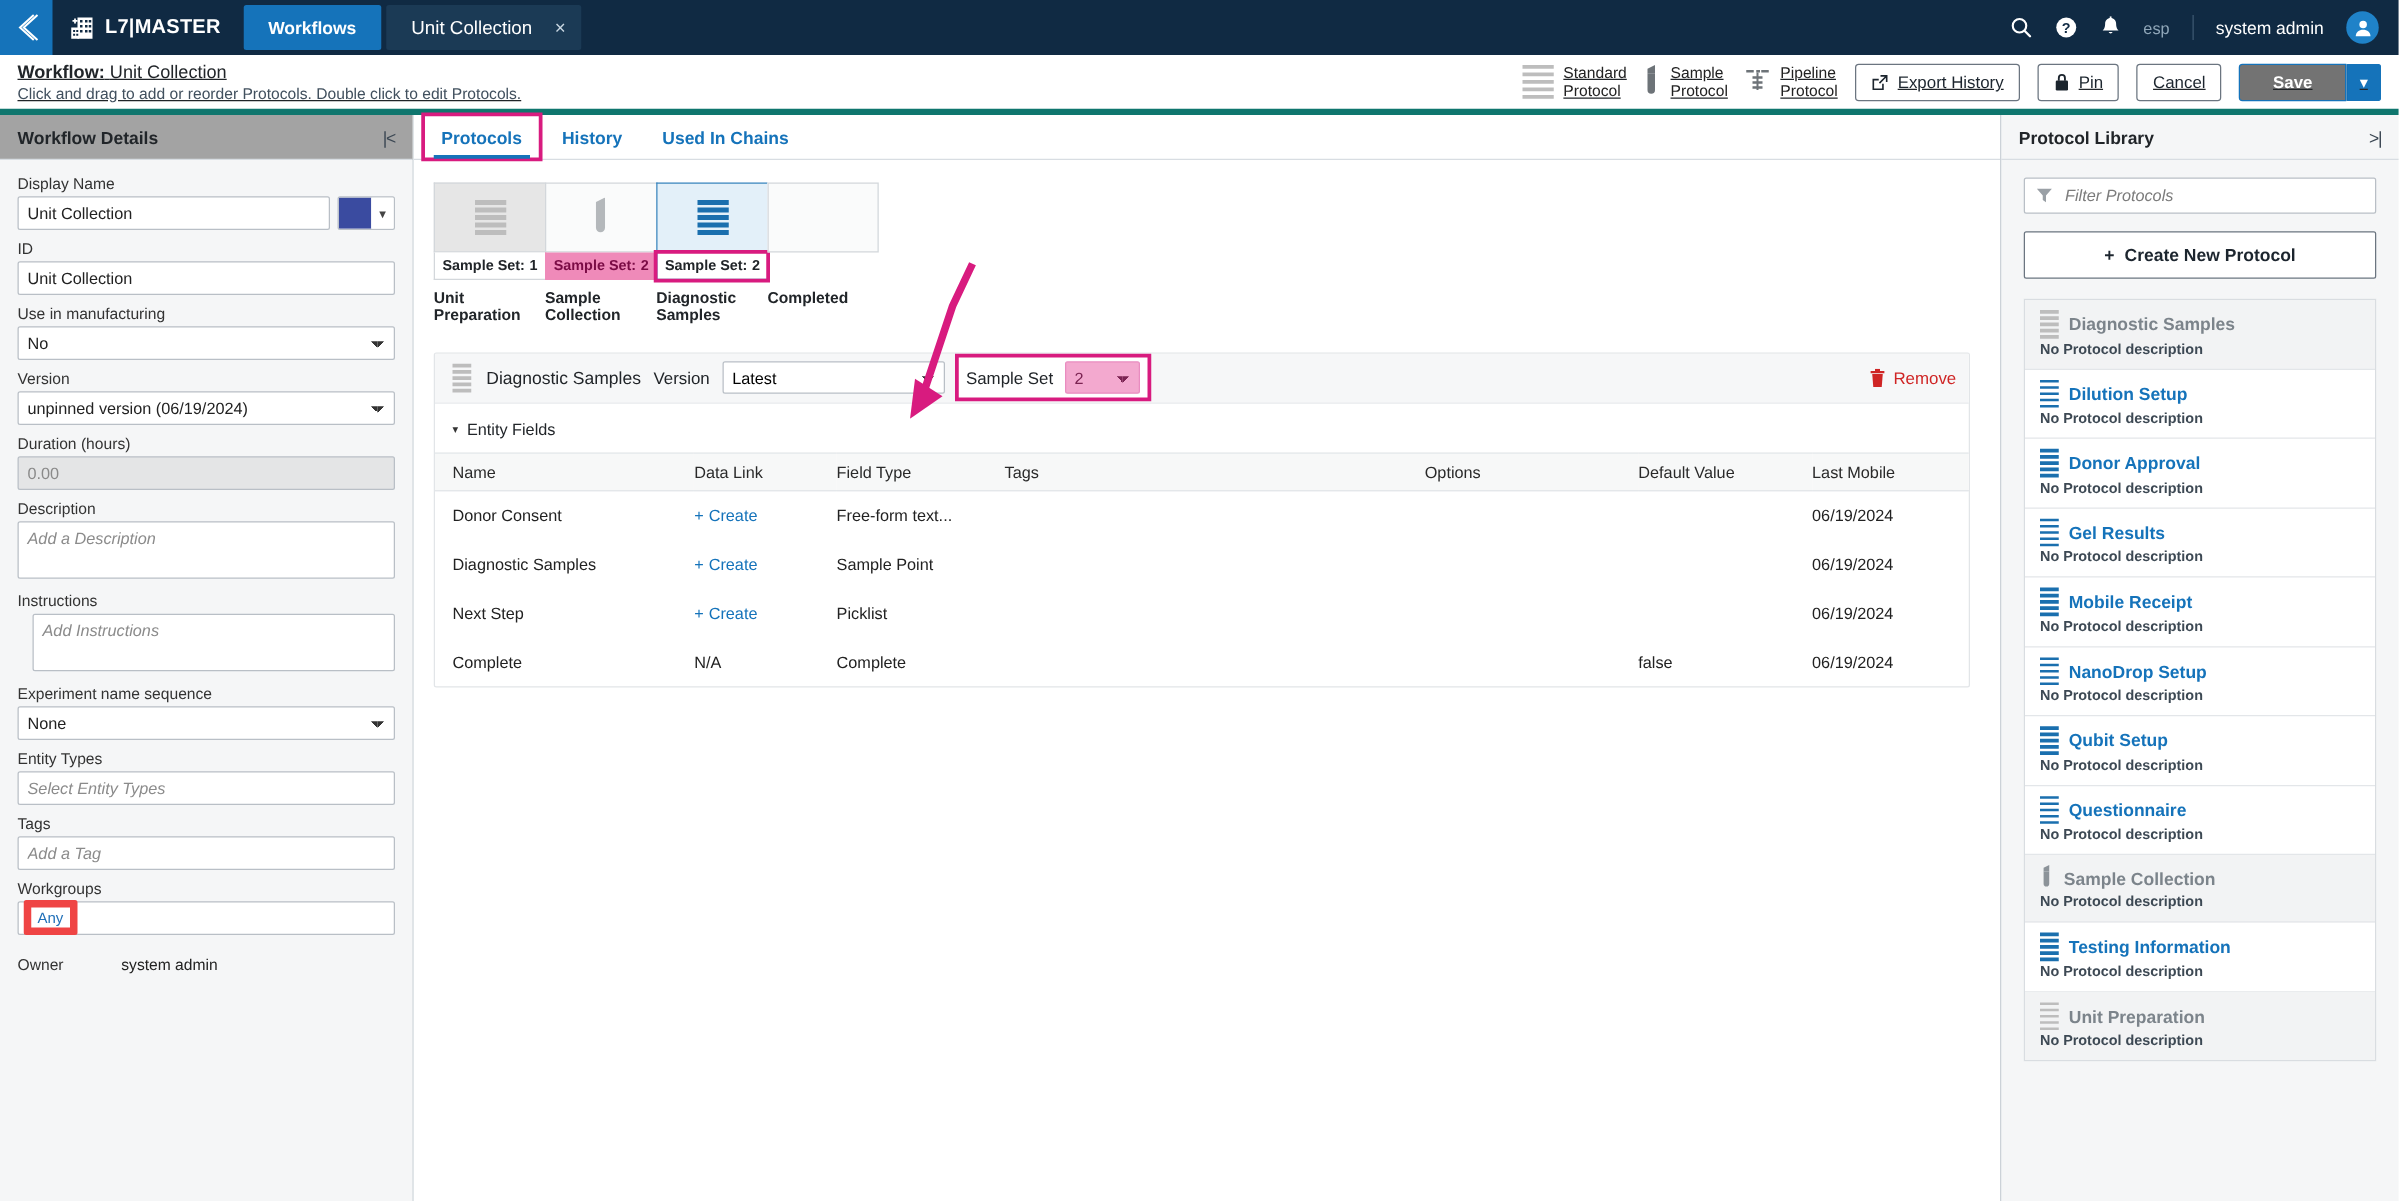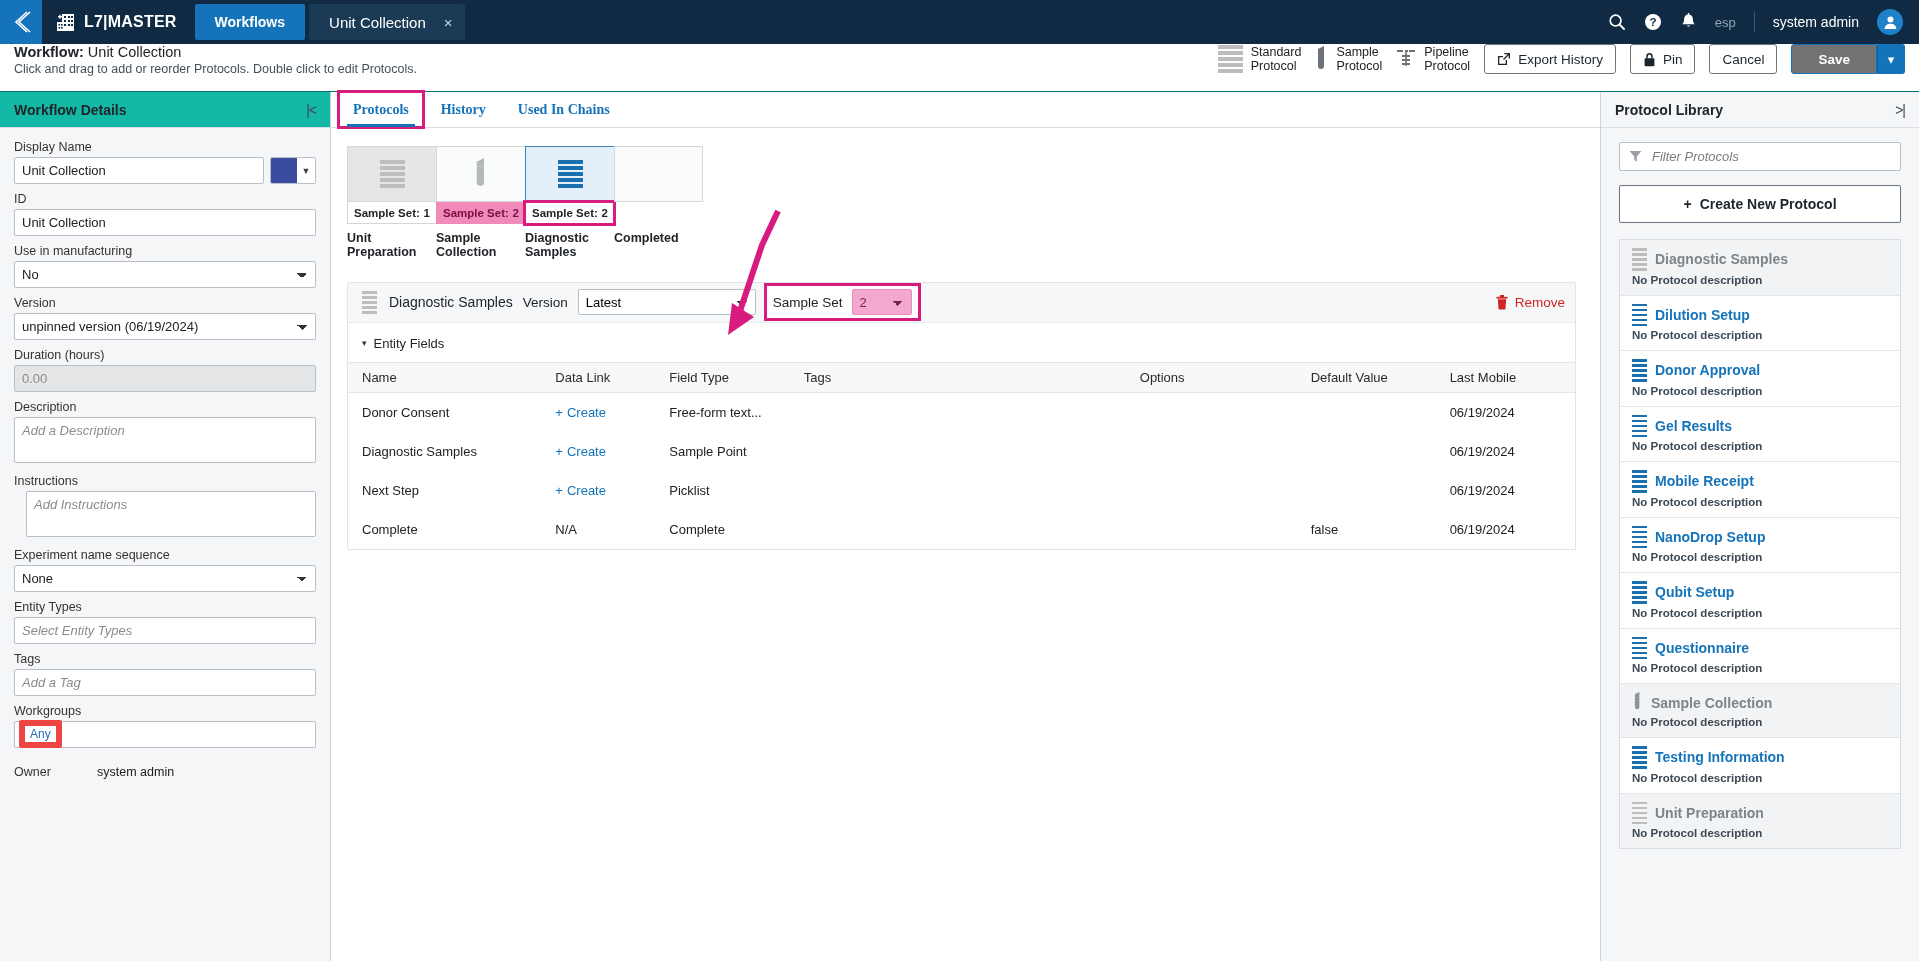--- a/index.html
+++ b/index.html
@@ -38,22 +38,22 @@
   .nav-lang { color:#8fa6b8; font-size:13px; cursor:pointer; }
   .nav-divider { width:1px; height:20px; background:#3d5872; }
   .nav-user { font-size:14px; cursor:pointer; }
   .avatar {
     width:26px; height:26px; border-radius:50%; background:#1f82c8; display:flex;
     align-items:center; justify-content:center; cursor:pointer;
   }
 
   
   .pagehead {
-    height:48px; border-bottom:1px solid #0f766e; background:#fff;
-    display:flex; align-items:flex-start; padding:0 14px; position:relative;
+    height:48px; border-bottom:5px solid #0f766e; background:#fff;
+    display:flex; align-items:center; padding:0 14px; position:relative;text-decoration:underline;
   }
   .ph-left { display:flex; flex-direction:column; justify-content:center; }
   .ph-title { font-size:14.5px; }
   .ph-title b { font-weight:bold; }
   .ph-sub { font-size:12.5px; color:#41505e; margin-top:2px; }
   .ph-right { margin-left:auto; display:flex; align-items:center; gap:14px; }
   .proto-type { display:flex; align-items:center; gap:8px; cursor:pointer; }
   .proto-type .lbl { font-size:12.5px; line-height:1.15; color:#222; }
   .btn {
     border:1px solid #6b7580; background:#fff; border-radius:3px; height:30px;
@@ -71,21 +71,21 @@
   }
   .save-group { display:flex; }
 
   
   .body { display:flex; height:869px; }
 
   
   .leftpanel { width:331px; border-right:1px solid #ccd2d8; background:#f5f6f7; display:flex; flex-direction:column; }
   .lp-head {
     height:36px; display:flex; align-items:center; padding:0 14px;
-    border-bottom:1px solid #d8dde2; background:#14b8a6;
+    border-bottom:1px solid #d8dde2; background:#a3a3a3;
   }
   .lp-head-title { font-weight:bold; font-size:14px; }
   .lp-collapse { margin-left:auto; font-size:14px; color:#3b4753; cursor:pointer; letter-spacing:-1px;}
   .lp-body { padding:12px 14px 0 14px; overflow:hidden; flex:1; }
   .field-label { font-size:12.5px; color:#333; margin:8px 0 3px; }
   .field-label:first-child { margin-top:0; }
   .inp {
     width:100%; height:27px; border:1px solid #b9bfc6; border-radius:2px; background:#fff;
     font-size:13px; padding:0 7px; font-family:inherit; color:#222;
   }
@@ -110,21 +110,21 @@
   .chip { border:6px solid #ef4444; color:#1f6fb8; font-size:12px; padding:1px 5px; border-radius:2px; }
   .owner-row { display:flex; margin-top:17px; font-size:12.5px; }
   .owner-key { width:83px; color:#333; }
   .owner-val { color:#222; }
 
   
   .center { flex:1; background:#fff; display:flex; flex-direction:column; min-width:0; position:relative; }
   .tabs { height:36px; border-bottom:1px solid #d8dde2; display:flex; align-items:stretch; padding-left:8px; gap:4px; }
   .tab {
     display:flex; align-items:center; padding:0 14px; font-size:14px; font-weight:bold;
-    color:#1573ba; cursor:pointer; position:relative;font-family:Liberation Serif, serif;
+    color:#1573ba; cursor:pointer; position:relative;
   }
   .tab.active { color:#1573ba; }
   .tab.active::after {
     content:""; position:absolute; left:8px; right:8px; bottom:0; height:3px; background:#1573ba;
   }
   .hl-box { outline:3px solid #d81b7f; outline-offset:-1px; }
   .center-body { padding:18px 24px 0 8px; overflow:hidden; flex:1; position:relative; }
 
   
   .chain { display:flex; margin-left:8px; }

